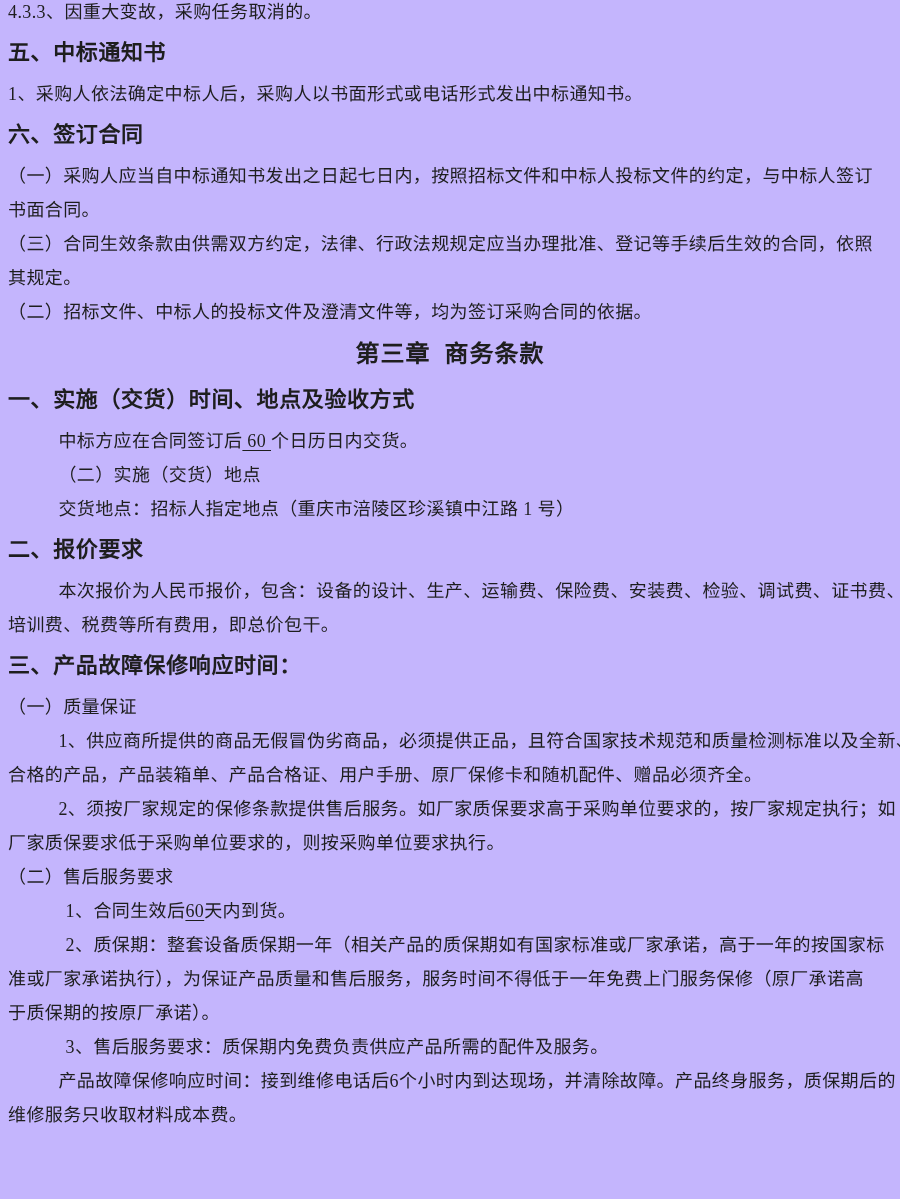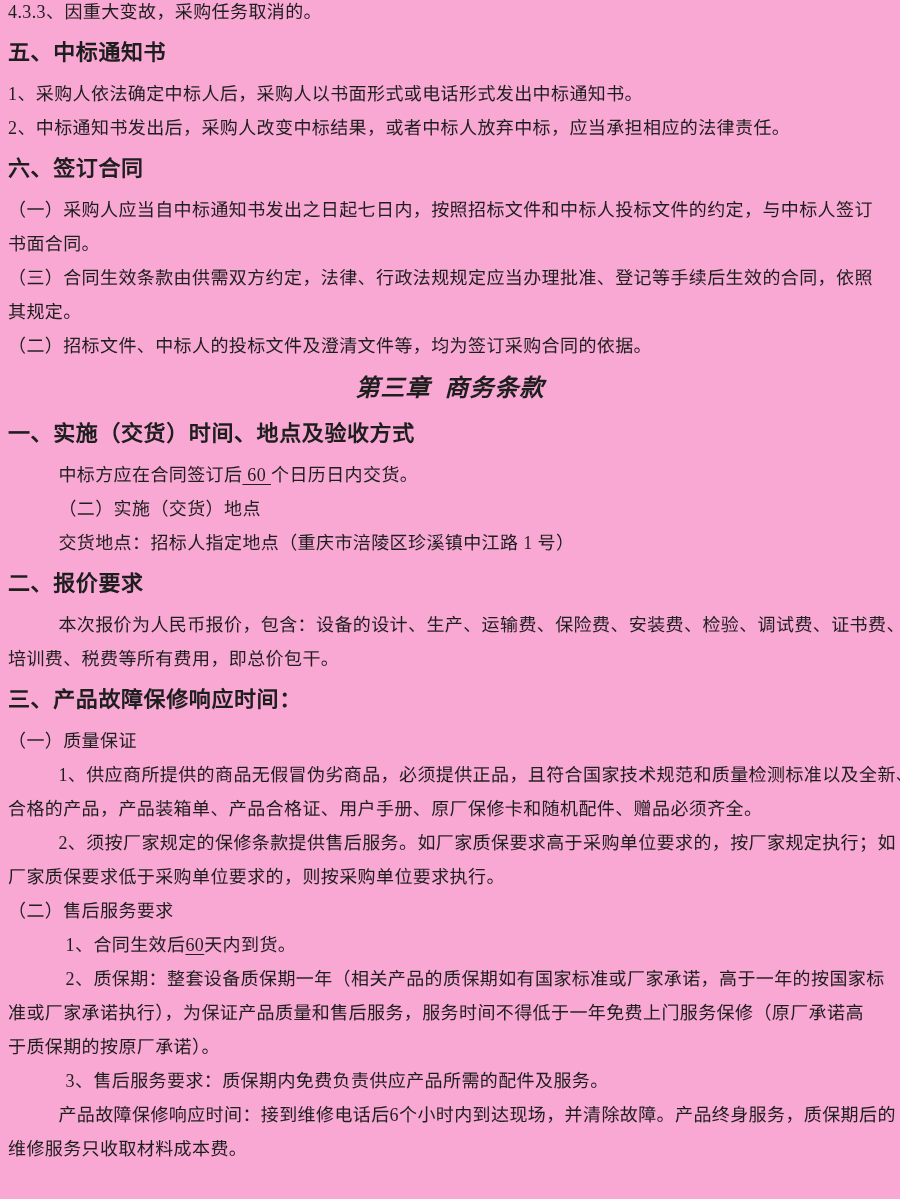--- a/index.html
+++ b/index.html
@@ -1,49 +1,47 @@
 <!DOCTYPE html>
 <html lang="zh-CN"><head>
 <meta charset="utf-8">
 <title>Document</title>
 <style>
   html,body{margin:0;padding:0;background:#ffffff;}
   .page{
     width:900px;height:1199px;overflow:hidden;box-sizing:border-box;
-    background:#f9a8d4;color:#1e1e1e;
+    background:#c4b5fd;color:#1e1e1e;
     padding:0 8px;
     font-family:"Liberation Serif","DejaVu Serif",serif;
     font-size:18px;letter-spacing:0.4px;
   }
   .page p{
     margin:0;line-height:34px;white-space:pre;
   }
   .page p:first-child{margin-top:-5px;}
   p.section-heading{
     font-family:"Liberation Sans","DejaVu Sans",sans-serif;
     font-weight:bold;font-size:22px;margin:7px 0;letter-spacing:0.6px;
   }
   p.chapter-heading{
     text-align:center;font-weight:bold;font-size:24px;
     line-height:44px;margin:3px 0 5px;letter-spacing:1px;
     font-family:"Liberation Serif","DejaVu Serif",serif;
-    font-style:italic;
   }
   p.body-indent{text-indent:2.8em;}
   p.body-indent-lg{text-indent:3.2em;}
   u{text-underline-offset:3px;}
 </style>
 </head>
 <body>
 
 <main class="page">
     <p class="body"><span>4.3.3、因重大变故，采购任务取消的。</span></p>
     <p class="section-heading"><span>五、中标通知书</span></p>
     <p class="body"><span>1、采购人依法确定中标人后，采购人以书面形式或电话形式发出中标通知书。</span></p>
-    <p class="body"><span>2、中标通知书发出后，采购人改变中标结果，或者中标人放弃中标，应当承担相应的法律责任。</span></p>
     <p class="section-heading"><span>六、签订合同</span></p>
     <p class="body"><span>（一）采购人应当自中标通知书发出之日起七日内，按照招标文件和中标人投标文件的约定，与中标人签订
 书面合同。</span></p>
     <p class="body"><span>（三）合同生效条款由供需双方约定，法律、行政法规规定应当办理批准、登记等手续后生效的合同，依照
 其规定。</span></p>
     <p class="body"><span>（二）招标文件、中标人的投标文件及澄清文件等，均为签订采购合同的依据。</span></p>
     <p class="chapter-heading"><span>第三章  商务条款</span></p>
     <p class="section-heading"><span>一、实施（交货）时间、地点及验收方式</span></p>
     <p class="body-indent"><span>中标方应在合同签订后</span><u> 60 </u><span>个日历日内交货。</span></p>
     <p class="body-indent"><span>（二）实施（交货）地点</span></p>

